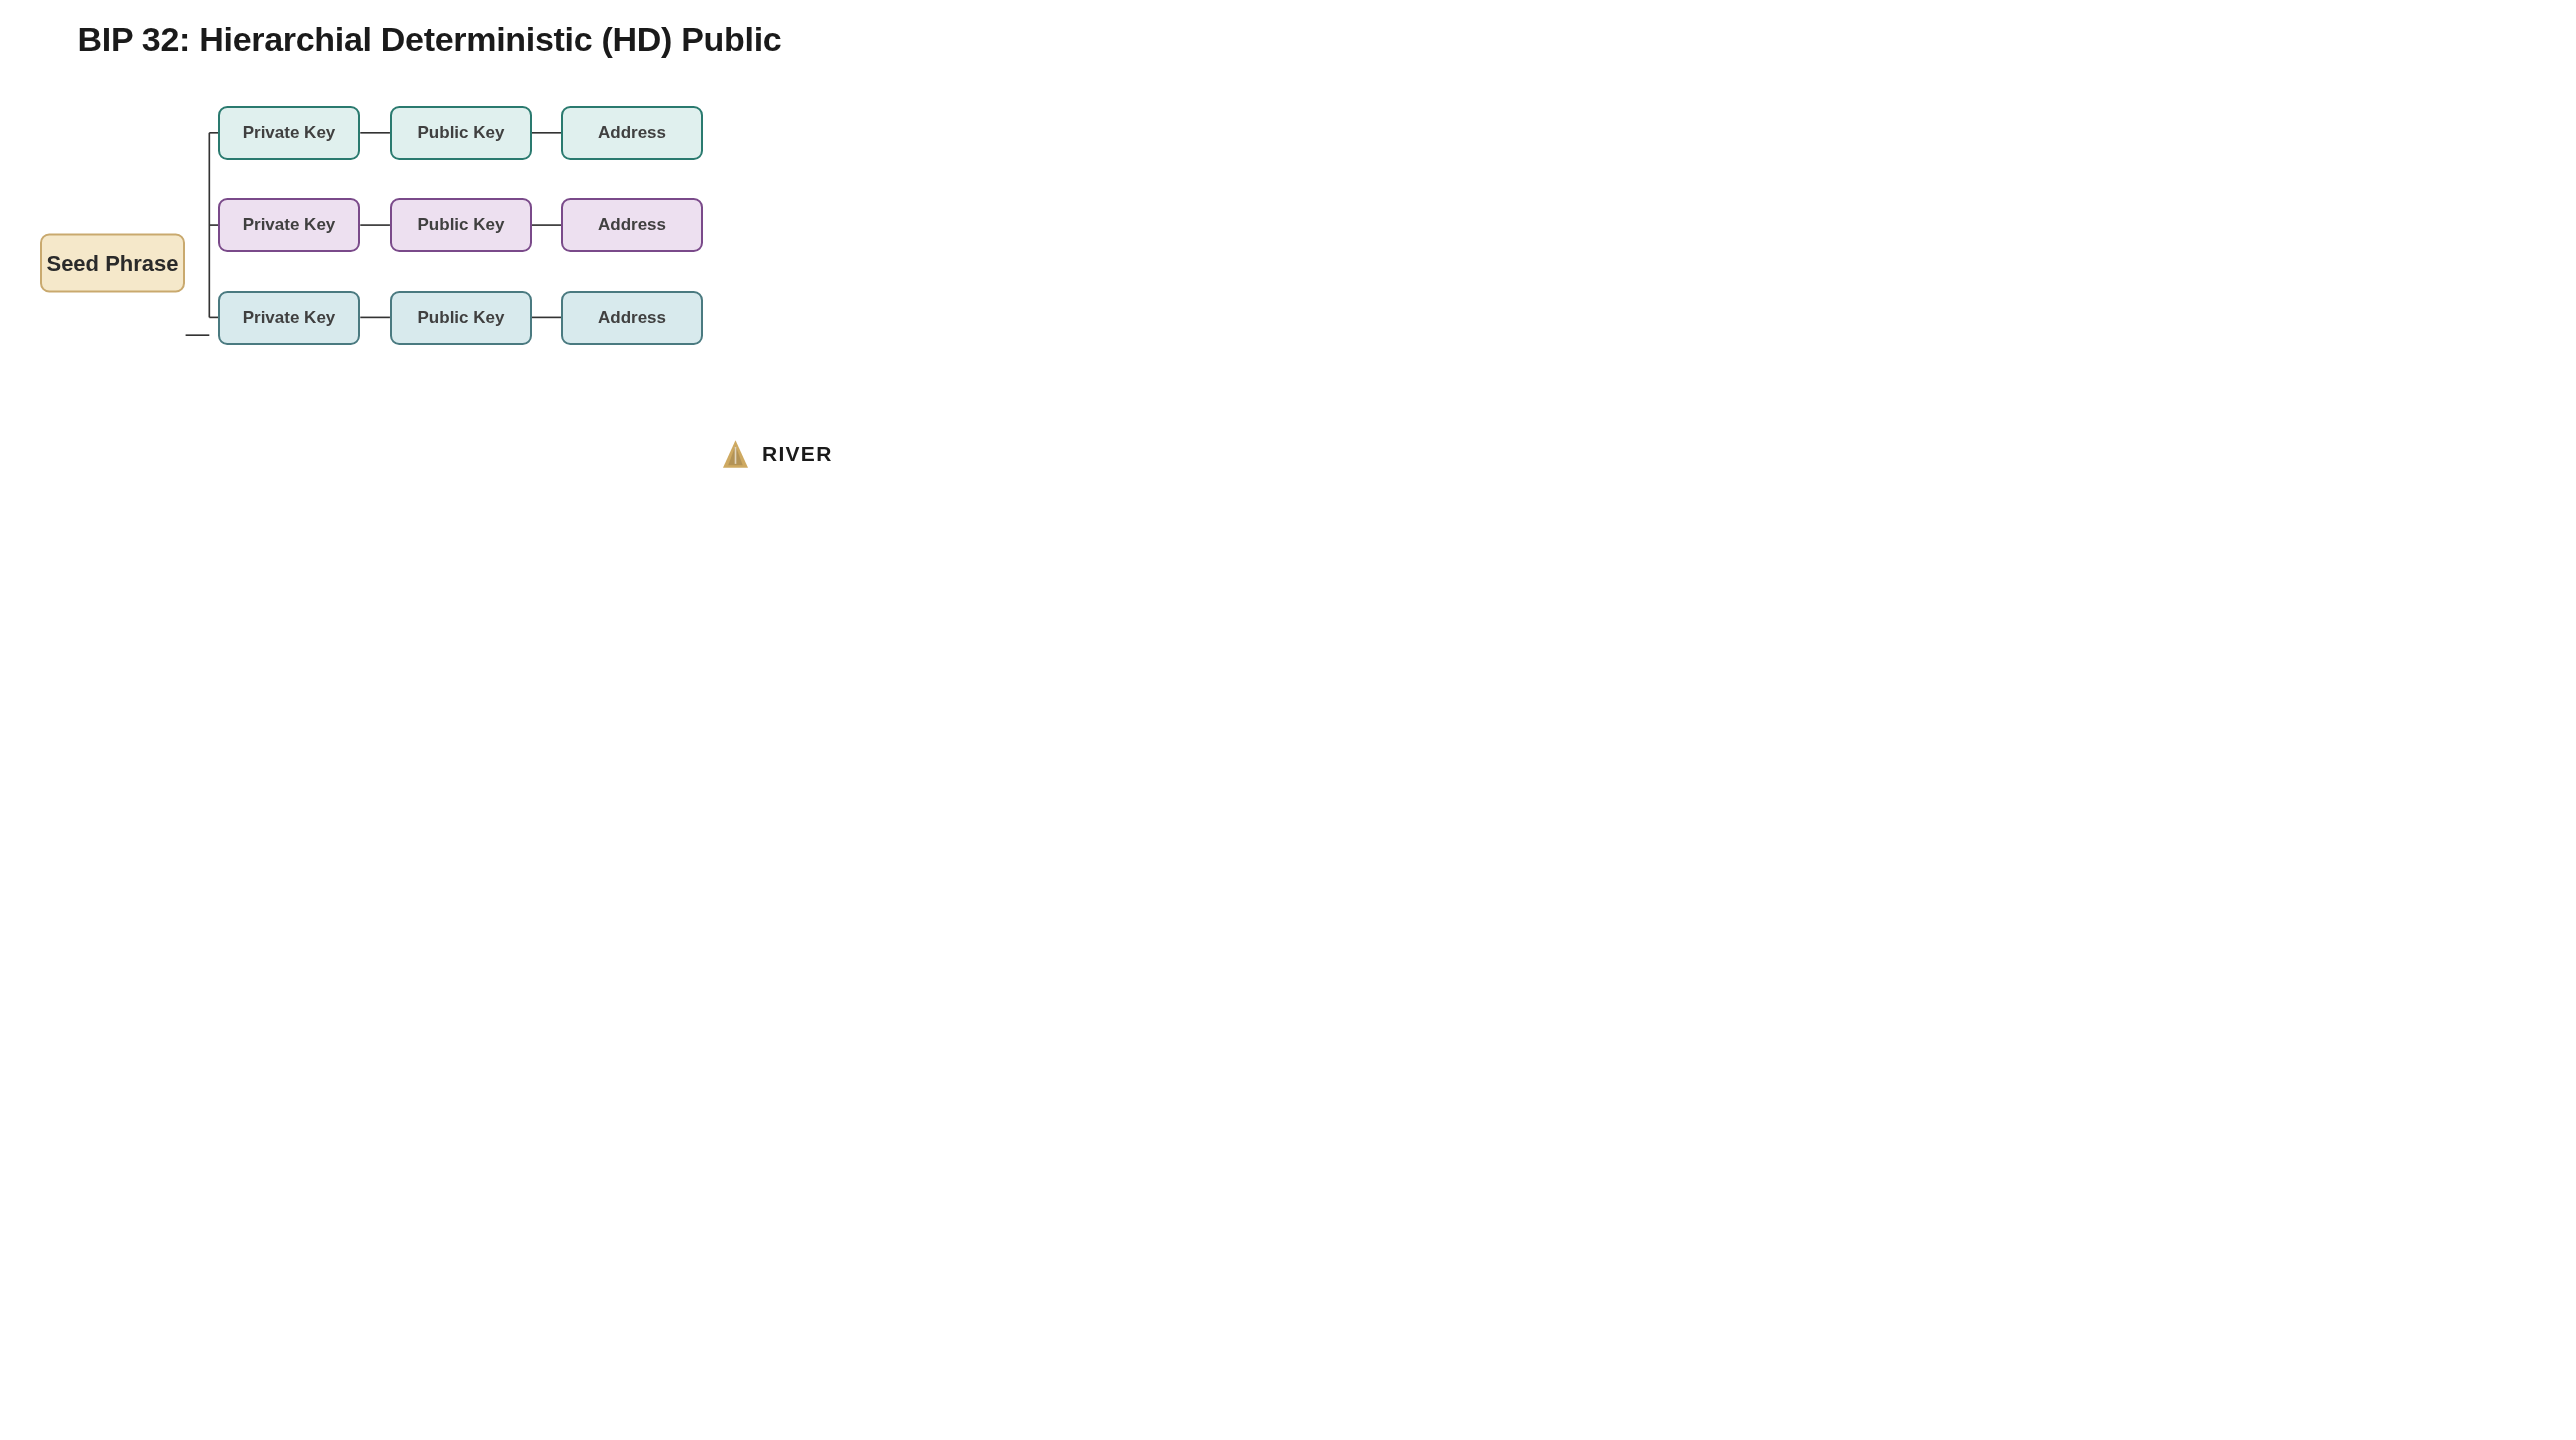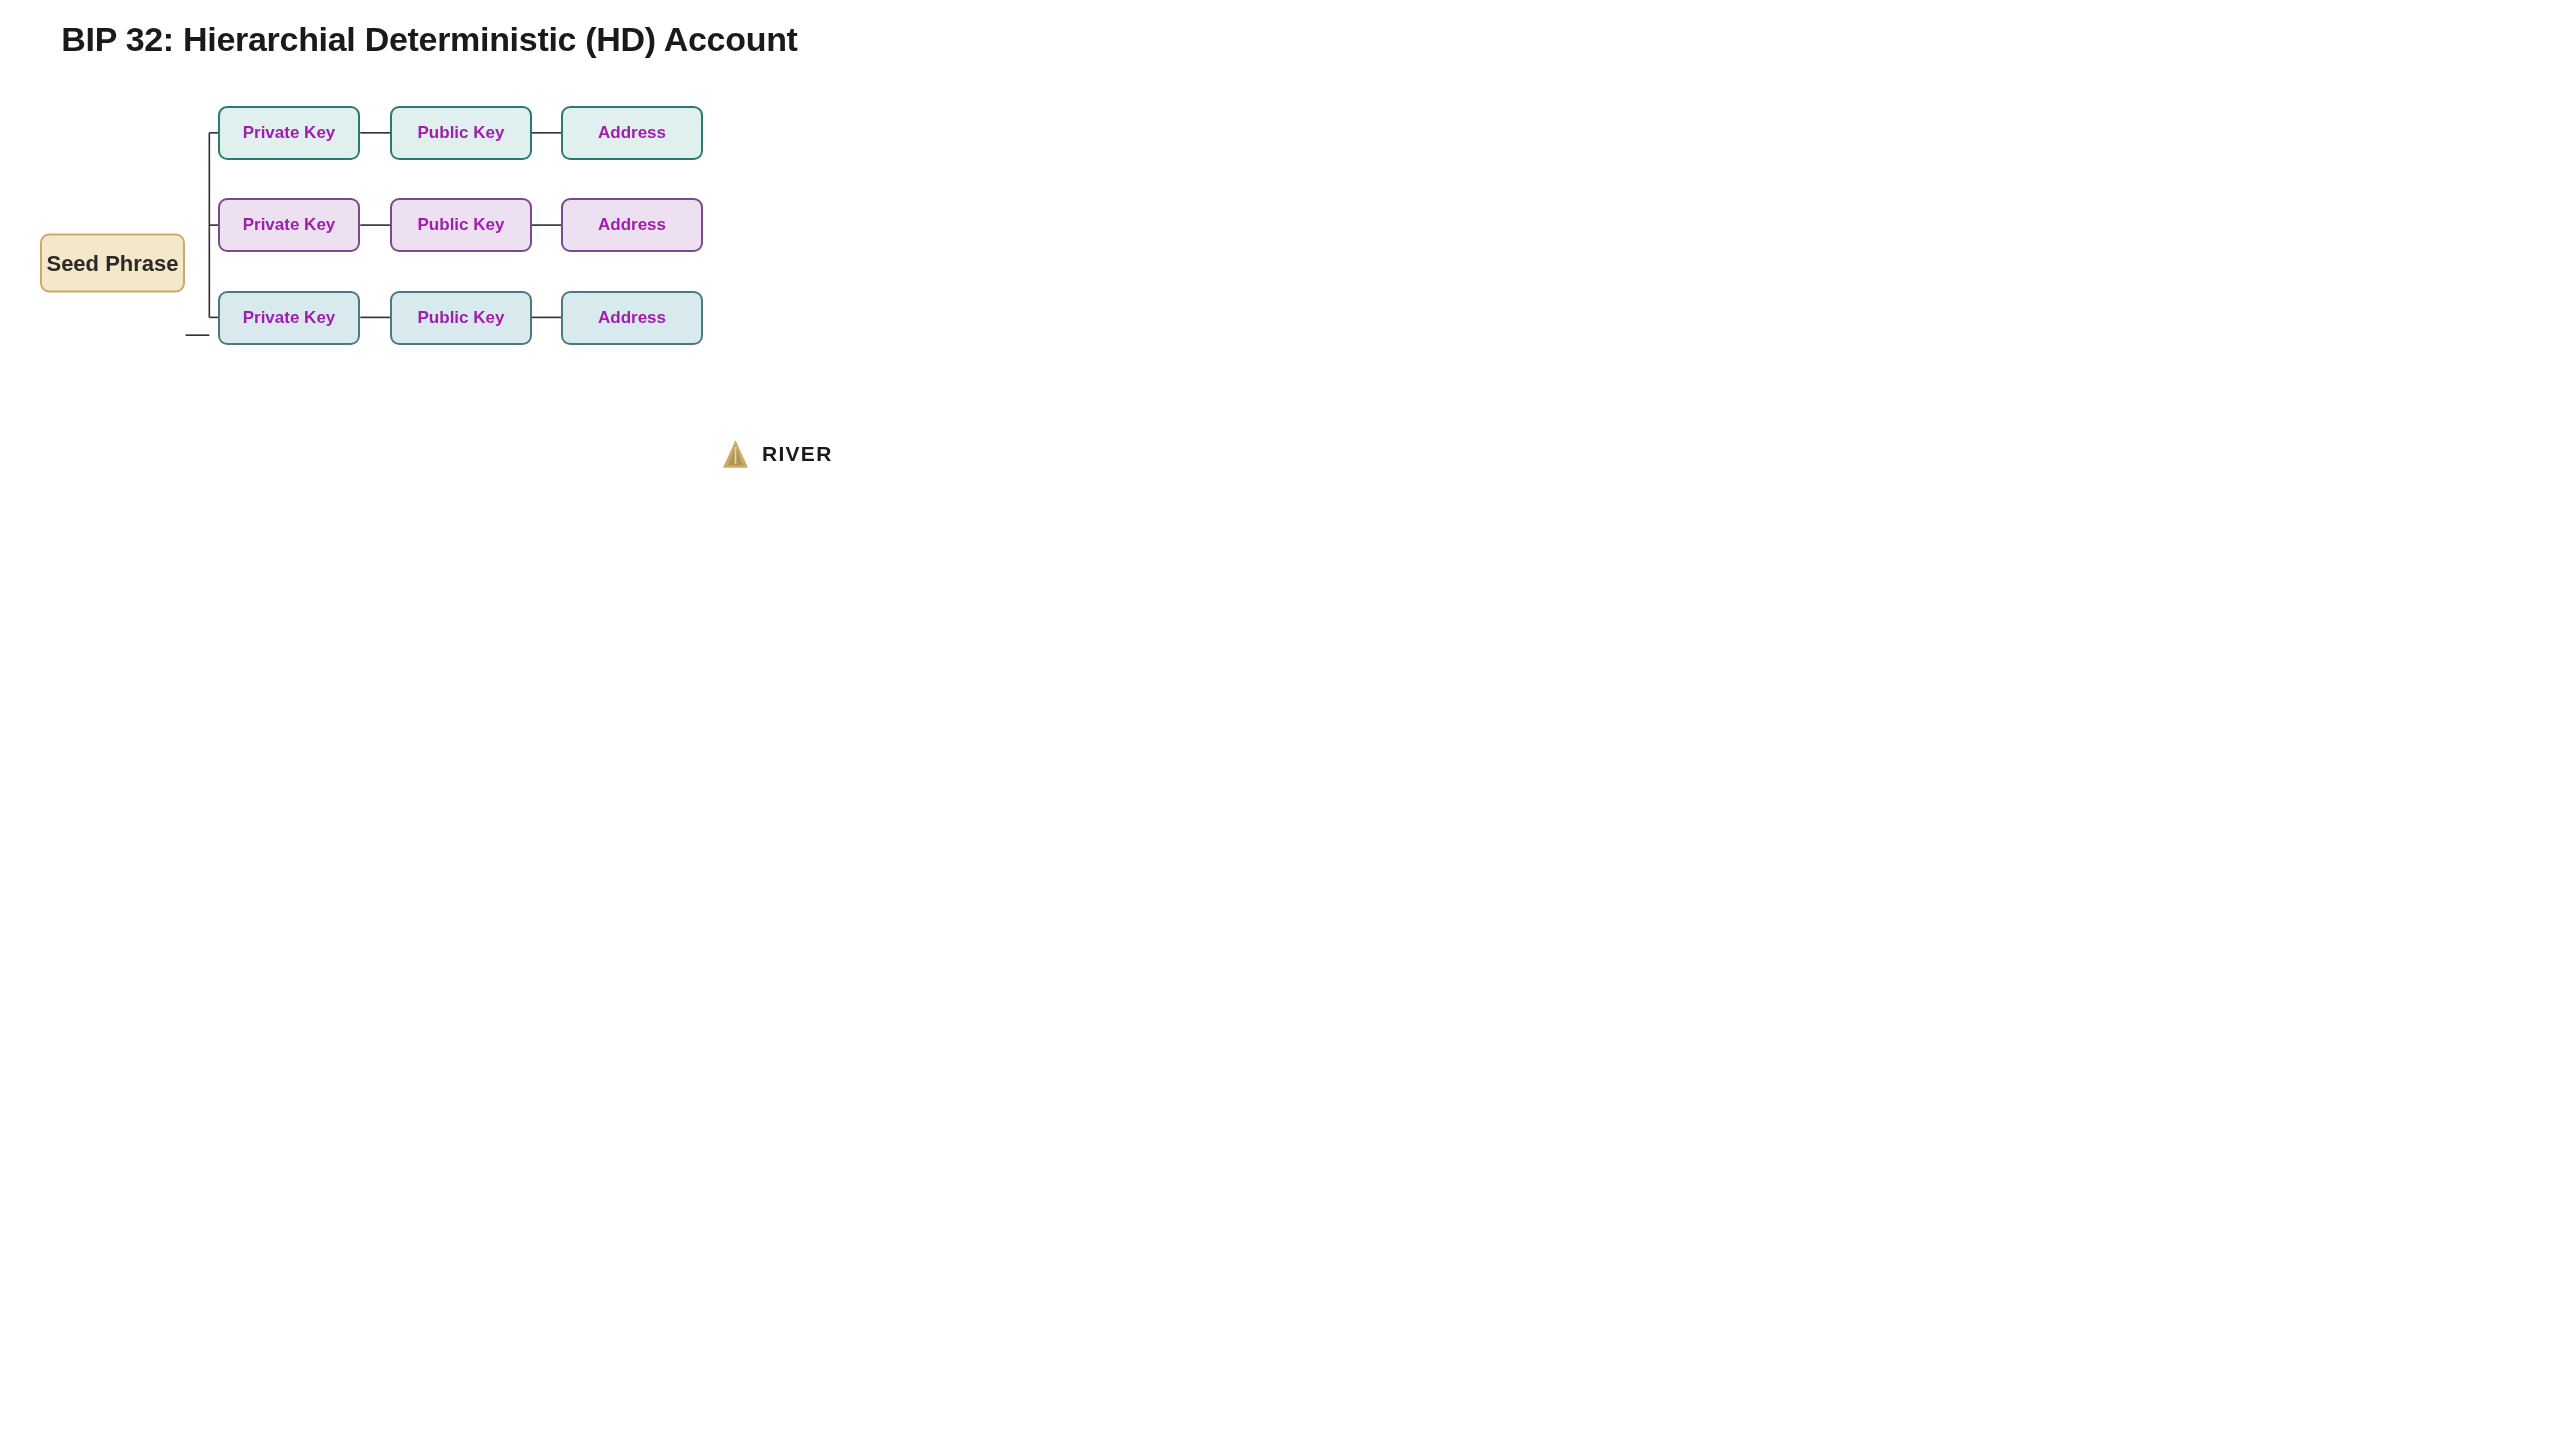--- a/index.html
+++ b/index.html
@@ -61,21 +61,21 @@
     .node-box {
       position: absolute;
       width: 142px;
       height: 54px;
       border-radius: 9.2px;
       display: flex;
       align-items: center;
       justify-content: center;
       font-size: 17px;
       font-weight: 800;
-      color: #a21caf;
+      color: #404040;
       border: 2px solid;
     }
 
     
     .row1-private {
       border-color: #2a7a6f;
       background: #e0f0ee;
       left: 218px;
       top: 20px;
     }
@@ -154,21 +154,21 @@
     .river-logo-text {
       font-size: 21px;
       font-weight: 900;
       color: #1a1a1a;
       letter-spacing: 1.3px;
     }
   </style>
 </head>
 <body>
 
-<h1 class="page-title">BIP 32: Hierarchial Deterministic (HD) Account</h1>
+<h1 class="page-title">BIP 32: Hierarchial Deterministic (HD) Public</h1>
 
 <div class="diagram-area">
 
   <svg class="connector-svg" viewBox="0 0 1300 537" width="859" height="355">
 
     <line x1="280" y1="378" x2="316" y2="378" stroke="#333" stroke-width="2.5"></line>
 
     <line x1="316" y1="71" x2="316" y2="351" stroke="#333" stroke-width="2.5"></line>
 
     <line x1="316" y1="71" x2="330" y2="71" stroke="#333" stroke-width="2.5"></line>

